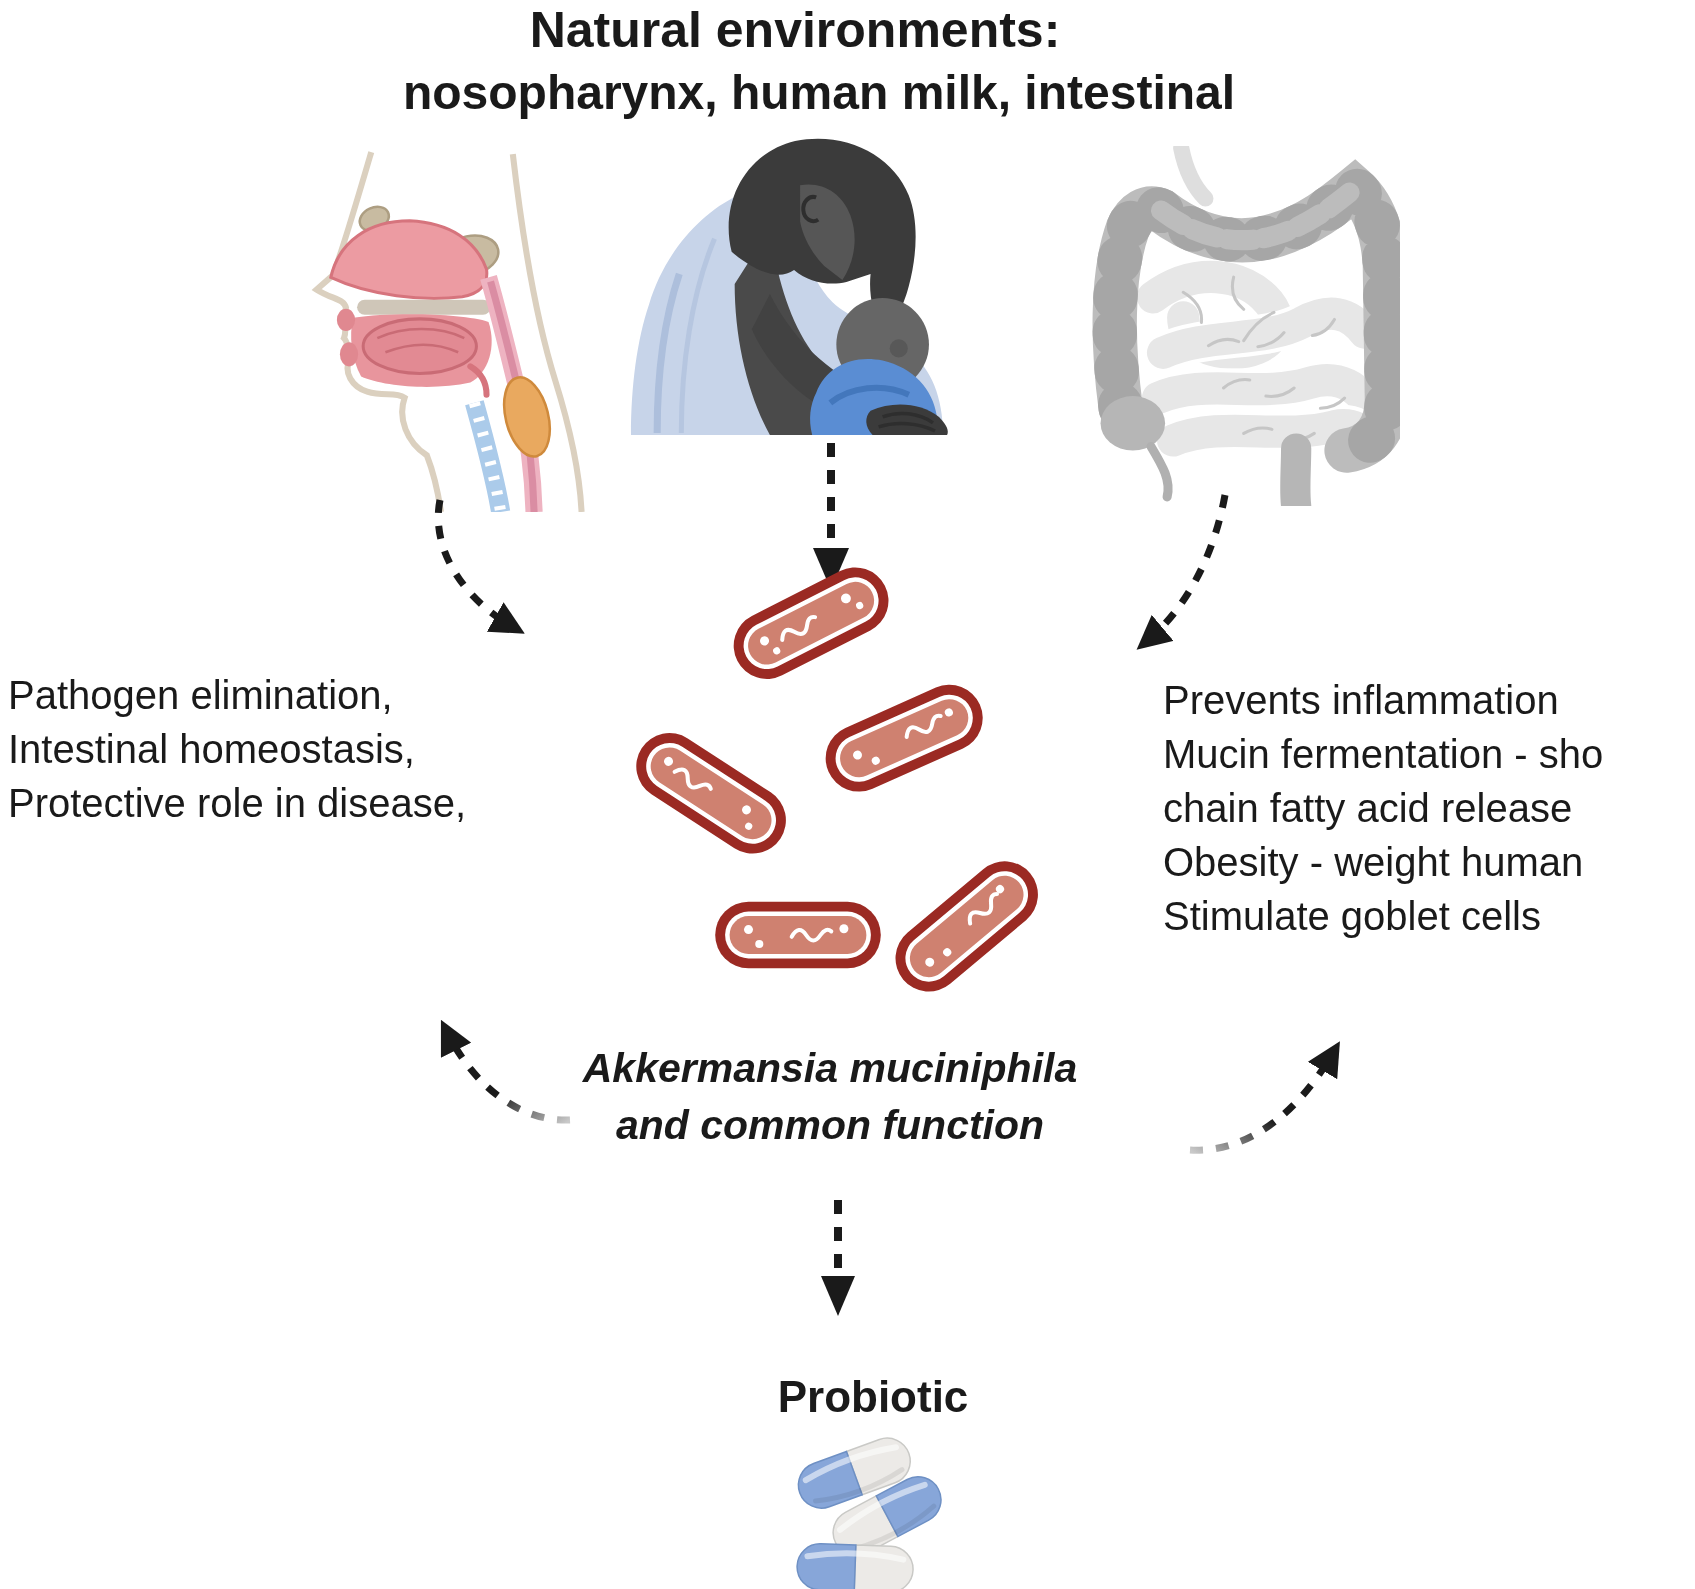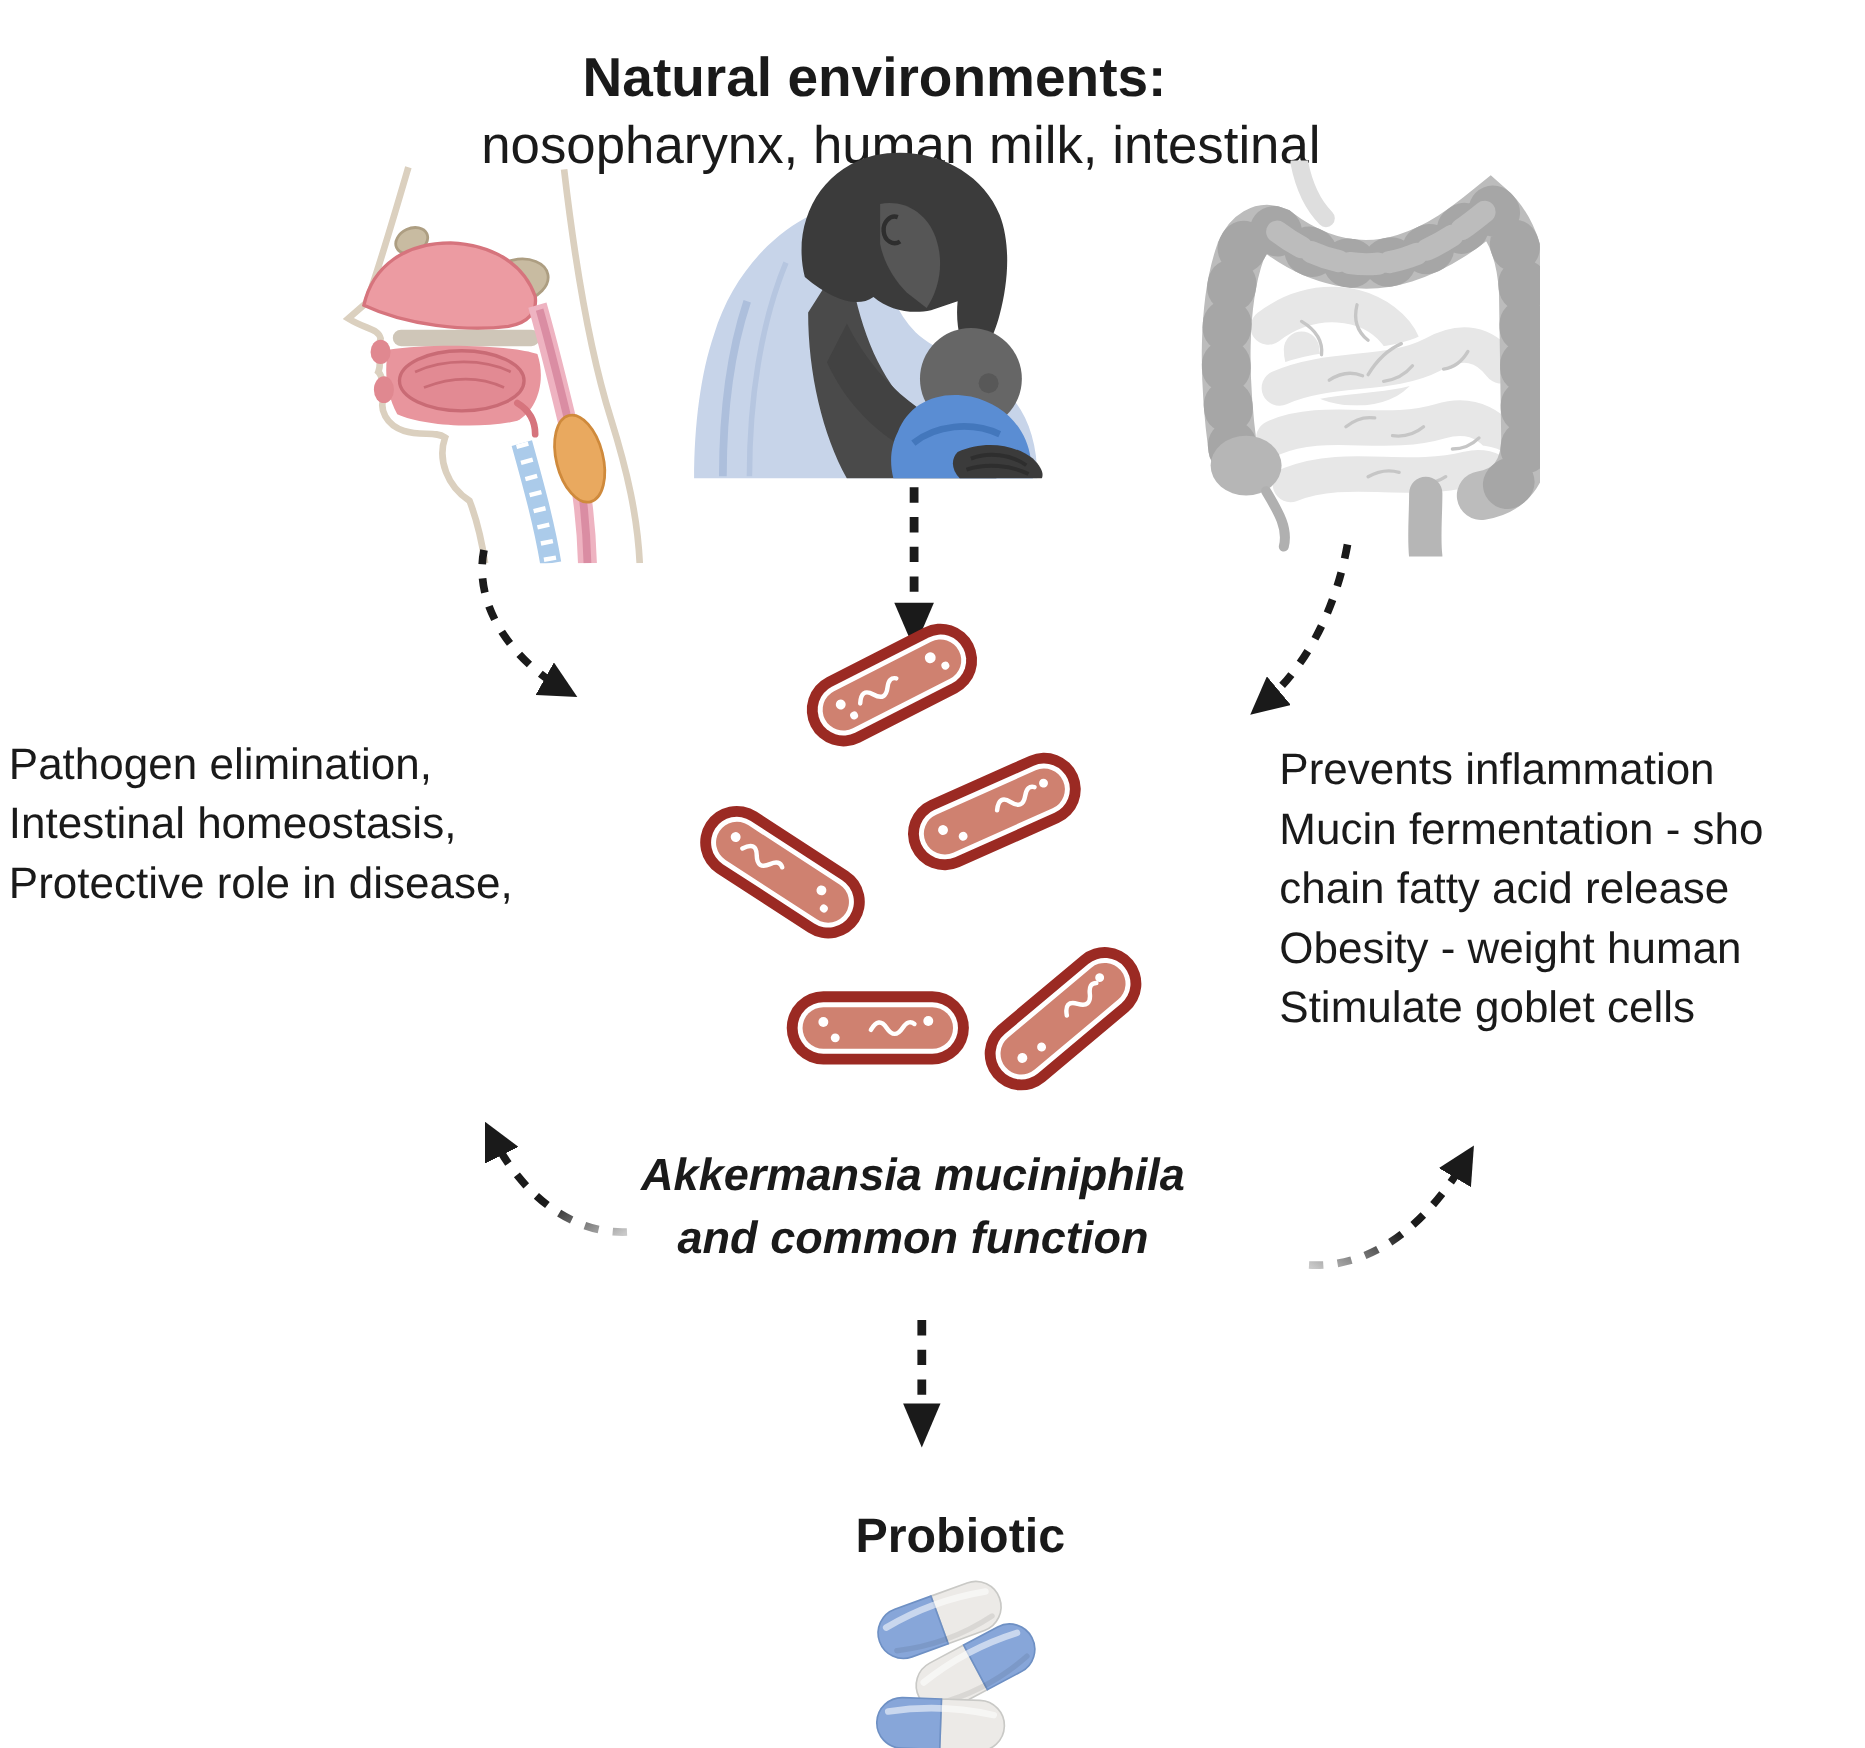--- a/index.html
+++ b/index.html
@@ -8,22 +8,22 @@
     --c-pill-blue:#87a6d9; --c-pill-white:#eceae7;
   }
   html,body{margin:0;padding:0;background:#fff;}
   .canvas{
     position:relative; width:1695px; height:1589px; overflow:hidden;
     background:var(--c-background,#fff);
     font-family:"Liberation Sans", sans-serif; color:var(--c-text,#1a1a1a);
   }
   .abs{position:absolute;}
   .title-wrap{left:0; top:4; width:1590px; text-align:center; line-height:1.2;}
-  .title-main{font-size:50px; font-weight:bold;margin-top:40px;}
-  .title-sub{font-size:48px; font-weight:normal; margin-top:4px;margin-left:48px;}
+  .title-main{font-size:50px; font-weight:bold;}
+  .title-sub{font-size:48px; font-weight:bold; margin-top:4px;margin-left:48px;}
   .benefits{font-size:40px; line-height:54px; white-space:nowrap;}
   .benefits-left{left:8px; top:668px;}
   .benefits-right{left:1163px; top:673px;}
   .species-label{left:420px; top:1040px; width:820px; text-align:center;
     font-size:41px; font-weight:bold; font-style:italic; line-height:57px;}
   .probiotic-label{left:675px; top:1372px; width:396px; text-align:center;
     font-size:44px; font-weight:bold;}
   .bact{transform-origin:center center;}
   .capsule{transform-origin:center center;}
 </style>

